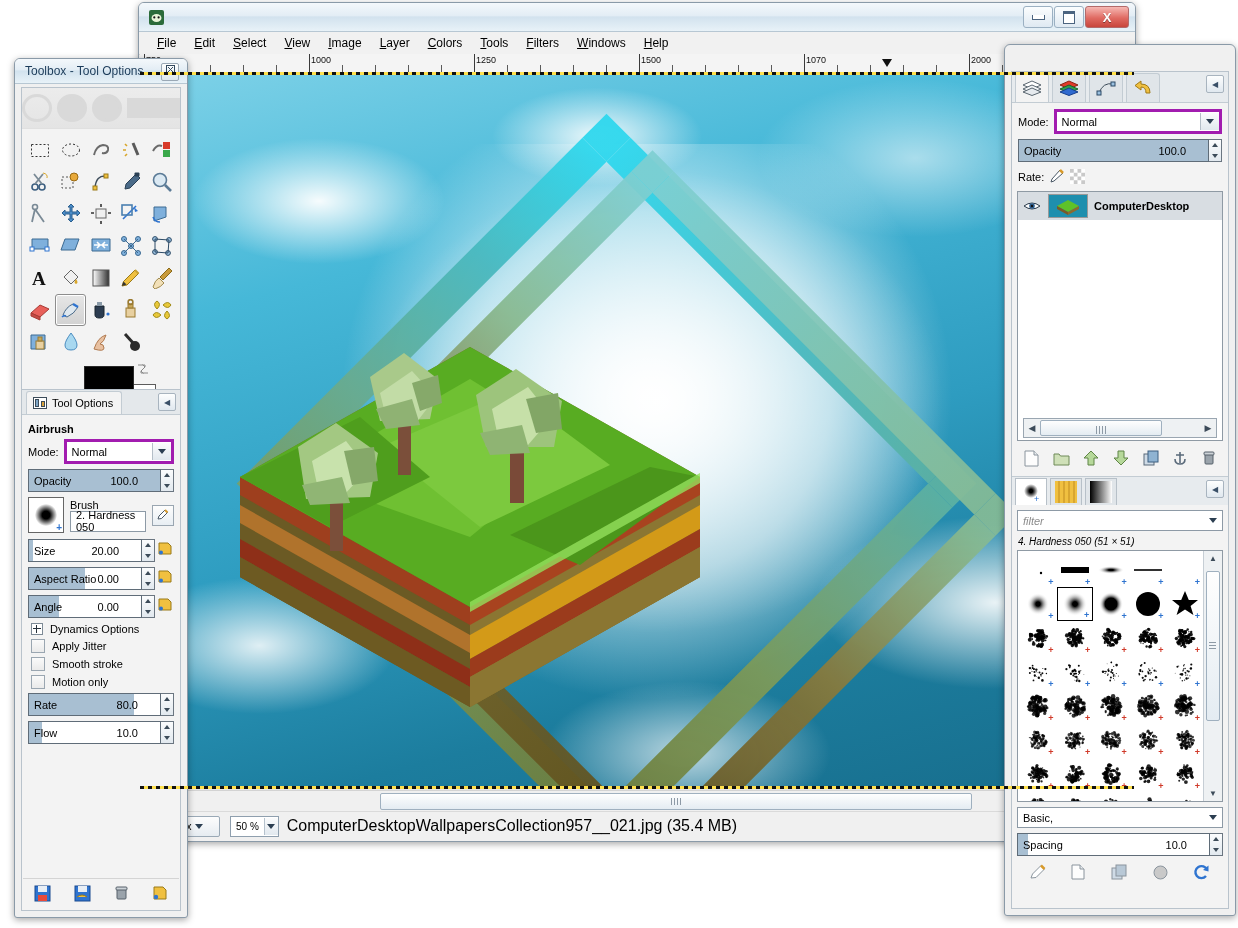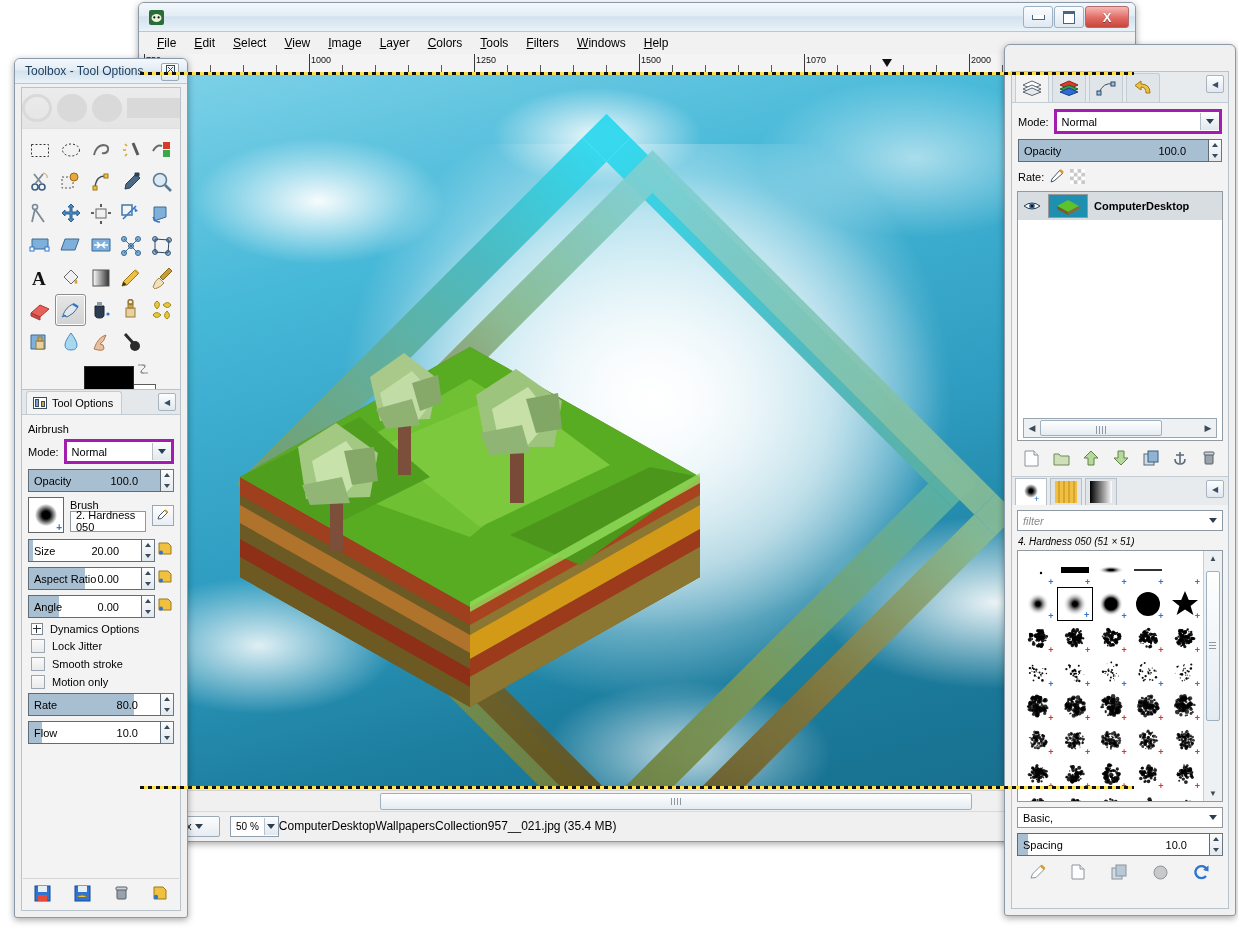--- a/index.html
+++ b/index.html
@@ -55,21 +55,21 @@
           background:repeating-linear-gradient(90deg,#8d9aa6 0 1px,transparent 1px 3px);}
 
   .statusbar{position:absolute;left:0;right:0;bottom:0;height:28px;background:#f0f0f0;border-top:1px solid #dadada;
              display:flex;align-items:center;gap:0;padding-left:36px;}
   .unitbtn{height:19px;min-width:34px;border:1px solid #9aa9b6;border-radius:2px;background:linear-gradient(180deg,#fdfdfd,#e6ecf1);
            display:flex;align-items:center;padding:0 4px;font-size:10px;gap:3px;}
   .zoombox{height:19px;border:1px solid #8f9fae;background:#fff;display:flex;align-items:center;margin-left:10px;}
   .zoombox .z{padding:0 5px;font-size:10px;}
   .zoombox .zb{width:13px;height:17px;border-left:1px solid #b6c2cd;background:linear-gradient(180deg,#fafbfc,#e2e9ef);
                display:flex;align-items:center;justify-content:center;}
-  .statustext{font-size:12px;}
+  .statustext{margin-left:8px;font-size:16px;}
   .caret{width:0;height:0;border-left:4px solid transparent;border-right:4px solid transparent;border-top:5px solid #2b3e51;}
 
   
   #art{position:absolute;inset:0;overflow:hidden;
        background:
         radial-gradient(ellipse 180px 90px at 18% 18%,rgba(255,255,255,.95),rgba(255,255,255,0) 70%),
         radial-gradient(ellipse 150px 70px at 46% 9%,rgba(255,255,255,.9),rgba(255,255,255,0) 70%),
         radial-gradient(ellipse 220px 110px at 78% 12%,rgba(255,255,255,.55),rgba(255,255,255,0) 72%),
         radial-gradient(ellipse 190px 95px at 12% 80%,rgba(255,255,255,.85),rgba(255,255,255,0) 72%),
         radial-gradient(ellipse 250px 120px at 86% 74%,rgba(255,255,255,.9),rgba(255,255,255,0) 72%),
@@ -110,21 +110,21 @@
   .resetsw{position:absolute;left:60px;top:36px;width:14px;height:14px;}
 
   
   .dock{position:absolute;left:6px;right:6px;border:1px solid #b9c3cc;background:#f3f3f3;}
   .docktabs{height:24px;background:#e4e8eb;border-bottom:1px solid #c3ccd3;position:relative;display:flex;align-items:flex-end;}
   .dtab{height:22px;margin-left:4px;padding:0 8px 0 6px;display:flex;align-items:center;gap:5px;font-size:11px;
         background:#f3f3f3;border:1px solid #c3ccd3;border-bottom:none;border-radius:3px 3px 0 0;}
   .dockmenu{position:absolute;right:4px;top:3px;width:16px;height:16px;border:1px solid #a8b4bf;background:linear-gradient(180deg,#fdfefe,#e0e8ef);
             border-radius:2px;display:flex;align-items:center;justify-content:center;font-size:8px;color:#3a5068;}
   .opts{padding:6px 6px 4px;}
-  .optlabel{font-weight:normal;font-size:11px;margin:2px 0 4px;}
+  .optlabel{font-weight:bold;font-size:11px;margin:2px 0 4px;}
   .row{display:flex;align-items:center;gap:5px;margin-bottom:5px;}
   .lbl{font-size:11px;}
   .combo{flex:1;height:19px;border:3px solid #a21caf;background:#fff;display:flex;align-items:center;justify-content:space-between;padding:0 0 0 5px;font-size:11px;}
   .combo .arrowbtn{width:18px;height:17px;border-left:1px solid #b4bec7;background:linear-gradient(180deg,#fbfcfd,#e1e8ee);
                    display:flex;align-items:center;justify-content:center;}
   .slider{position:relative;height:21px;border:1px solid #5f6c78;background:#fff;display:flex;align-items:center;flex:1;overflow:hidden;}
   .slider .fill{position:absolute;left:0;top:0;bottom:0;background:#a8bfd2;}
   .slider .sl{position:relative;padding-left:5px;font-size:11px;}
   .slider .sv{position:relative;margin-left:auto;padding-right:22px;font-size:11px;}
   .spin{width:12px;border:1px solid #6b7681;border-left:none;height:21px;background:linear-gradient(180deg,#fbfcfd,#e2e9ef);
@@ -714,21 +714,21 @@
       </div>
 
 
       <div class="expander">
         <span class="exbox"></span>
         <span>Dynamics Options</span>
       </div>
 
       <div class="chk">
         <span class="cbox"></span>
-        <span>Lock Jitter</span>
+        <span>Apply Jitter</span>
       </div>
       <div class="chk">
         <span class="cbox"></span>
         <span>Smooth stroke</span>
       </div>
       <div class="chk">
         <span class="cbox"></span>
         <span>Motion only</span>
       </div>
 

